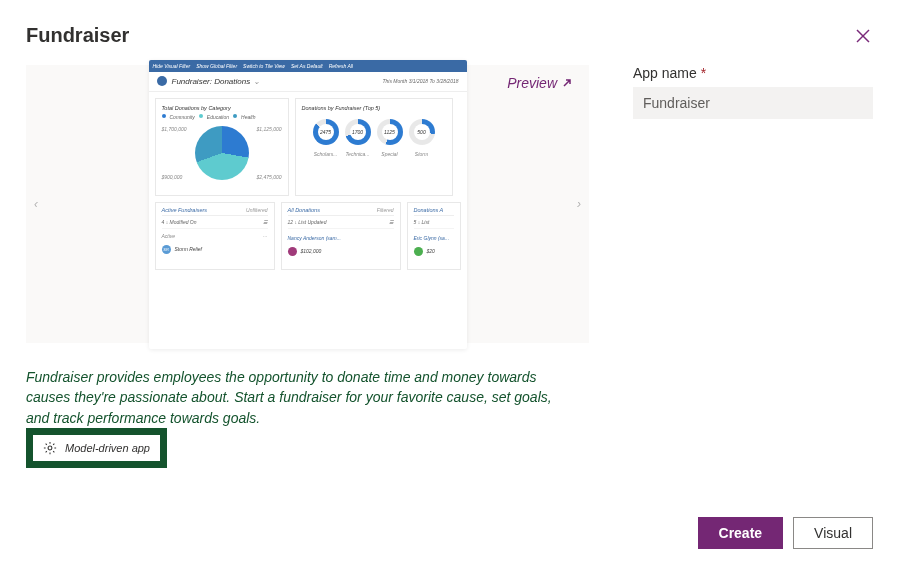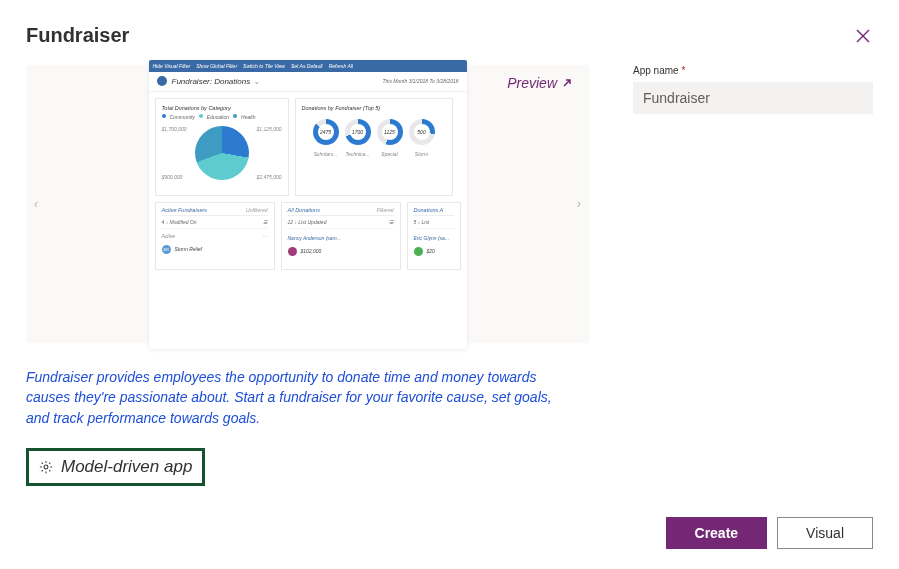--- a/index.html
+++ b/index.html
@@ -136,56 +136,55 @@
       color: #b0b0b0;
       font-size: 12px;
       cursor: pointer;
     }
     .nav-left { left: 8px; }
     .nav-right { right: 8px; }
     .description {
       margin-top: 24px;
       font-size: 14px;
       line-height: 1.45;
-      color: #1d4ed8;
+      color: #14532d;
       max-width: 540px;
     }
     .badge {
-      margin-top: 20px;
       display: inline-flex;
       align-items: center;
       gap: 8px;
-      border: 3px solid #14532d;
+      border: 7px solid #14532d;
       padding: 6px 10px;
-      font-size: 17px;
+      font-size: 11px;
       color: #323130;
       background: #fff;
     }
     .badge svg { width: 14px; height: 14px; }
-    .field-label { font-size: 10px; color: #323130; margin-bottom: 6px; }
+    .field-label { font-size: 14px; color: #323130; margin-bottom: 6px; }
     .req { color: #a4262c; }
     .textfield {
       width: 100%;
       height: 32px;
       padding: 0 10px;
       border: none;
       background: #f3f2f1;
       font-size: 14px;
       color: #605e5c;
     }
     .footer {
       position: absolute;
       bottom: 20px;
       right: 26px;
       display: flex;
       gap: 10px;
     }
     .btn {
       height: 32px;
-      padding: 0 28px;
+      padding: 0 20px;
       border: 1px solid #8a8886;
       background: #fff;
       font-size: 14px;
       cursor: pointer;
       color: #323130;
     }
     .btn-primary {
       background: #742774;
       border-color: #742774;
       color: #fff;

